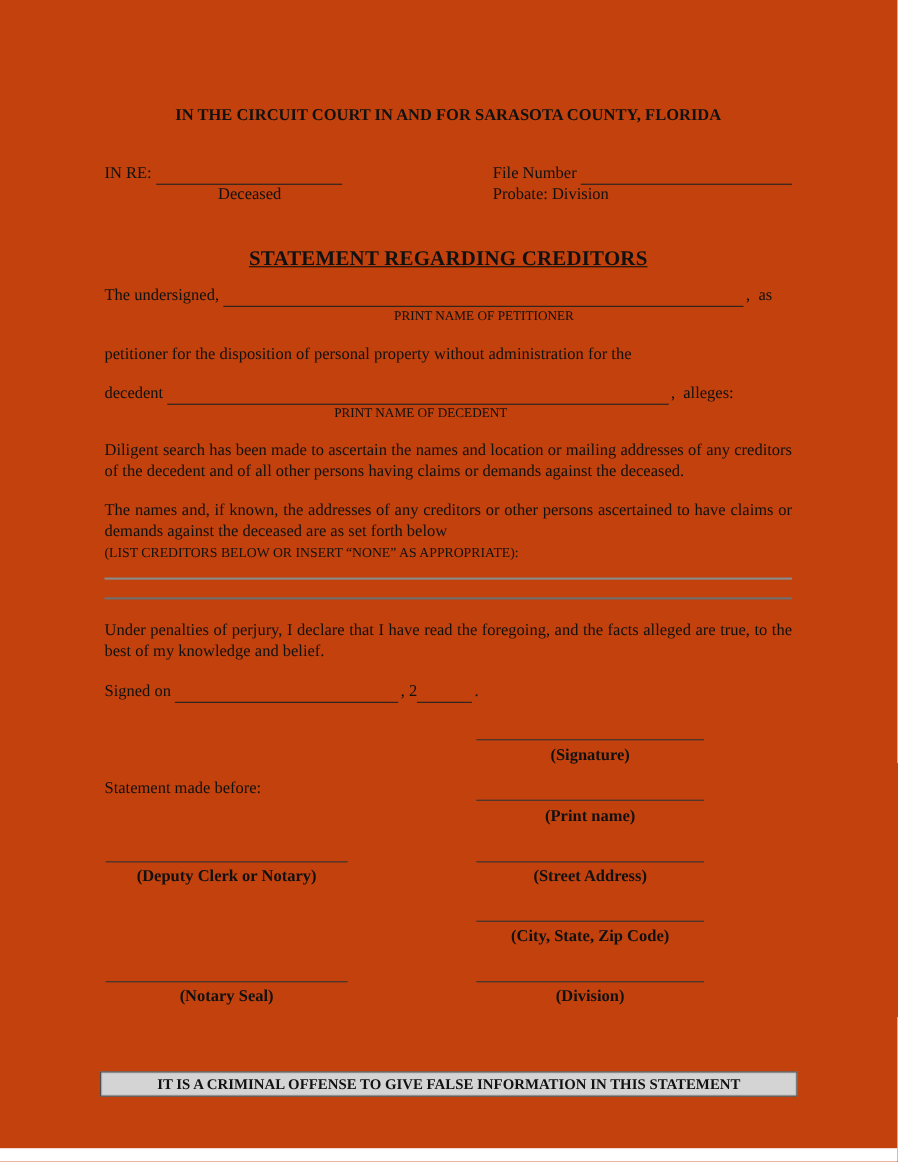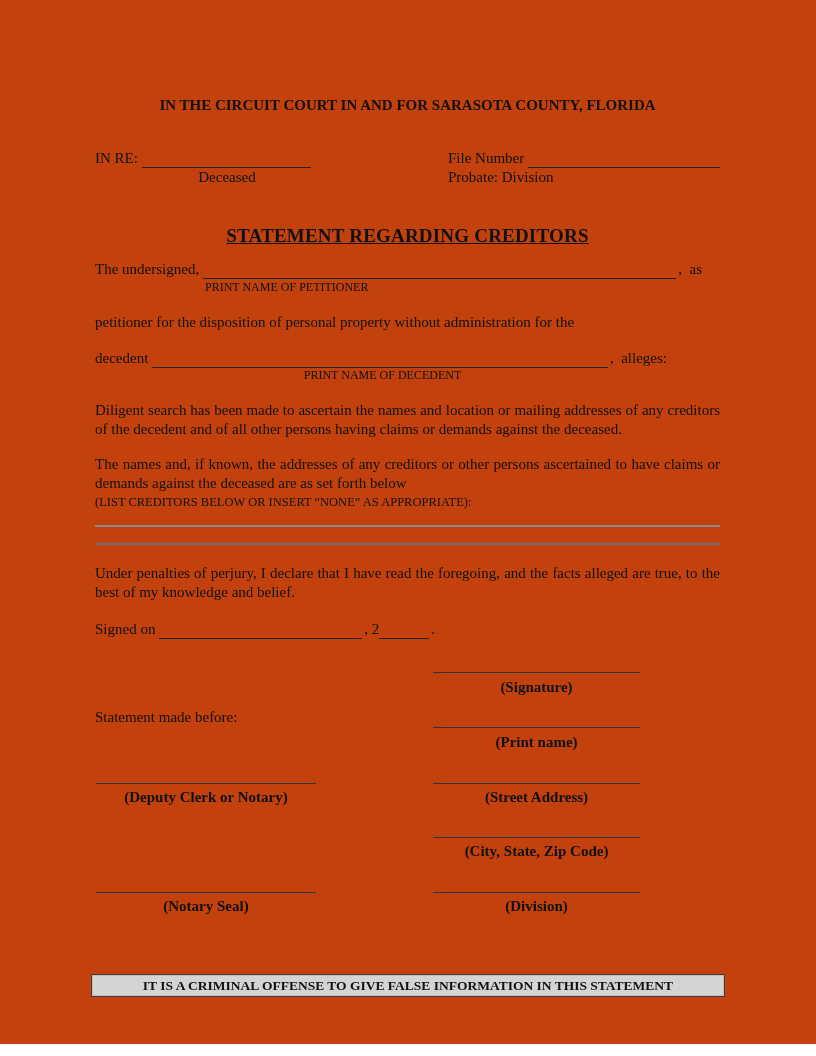--- a/index.html
+++ b/index.html
@@ -25,21 +25,21 @@
   .fill-row .lbl { white-space:pre; padding-right:4px; }
   .fill-row .sfx { white-space:pre; padding-left:2px; }
   .blank { flex:1; border-bottom:1.5px solid #222; height:18px; }
 
   
   #doc-title { top:226px; left:95px; width:625px; text-align:center; font-weight:bold;
                font-size:19px; text-decoration:underline; letter-spacing:0.2px; }
 
   
   #undersigned-row { top:260px; left:95px; width:607px; }
-  #petitioner-caption { top:280px; left:205px; width:490px; text-align:left;
+  #petitioner-caption { top:280px; left:195px; width:490px; text-align:center;
                         font-size:12px; line-height:14px; }
   #petitioner-continuation { top:313px; left:95px; width:625px; }
 
   
   #decedent-row { top:349px; left:95px; width:572px; }
   #decedent-caption { top:368px; left:155px; width:455px; text-align:center;
                       font-size:12px; line-height:14px; }
 
   
   .para { left:95px; width:625px; text-align:justify; }

